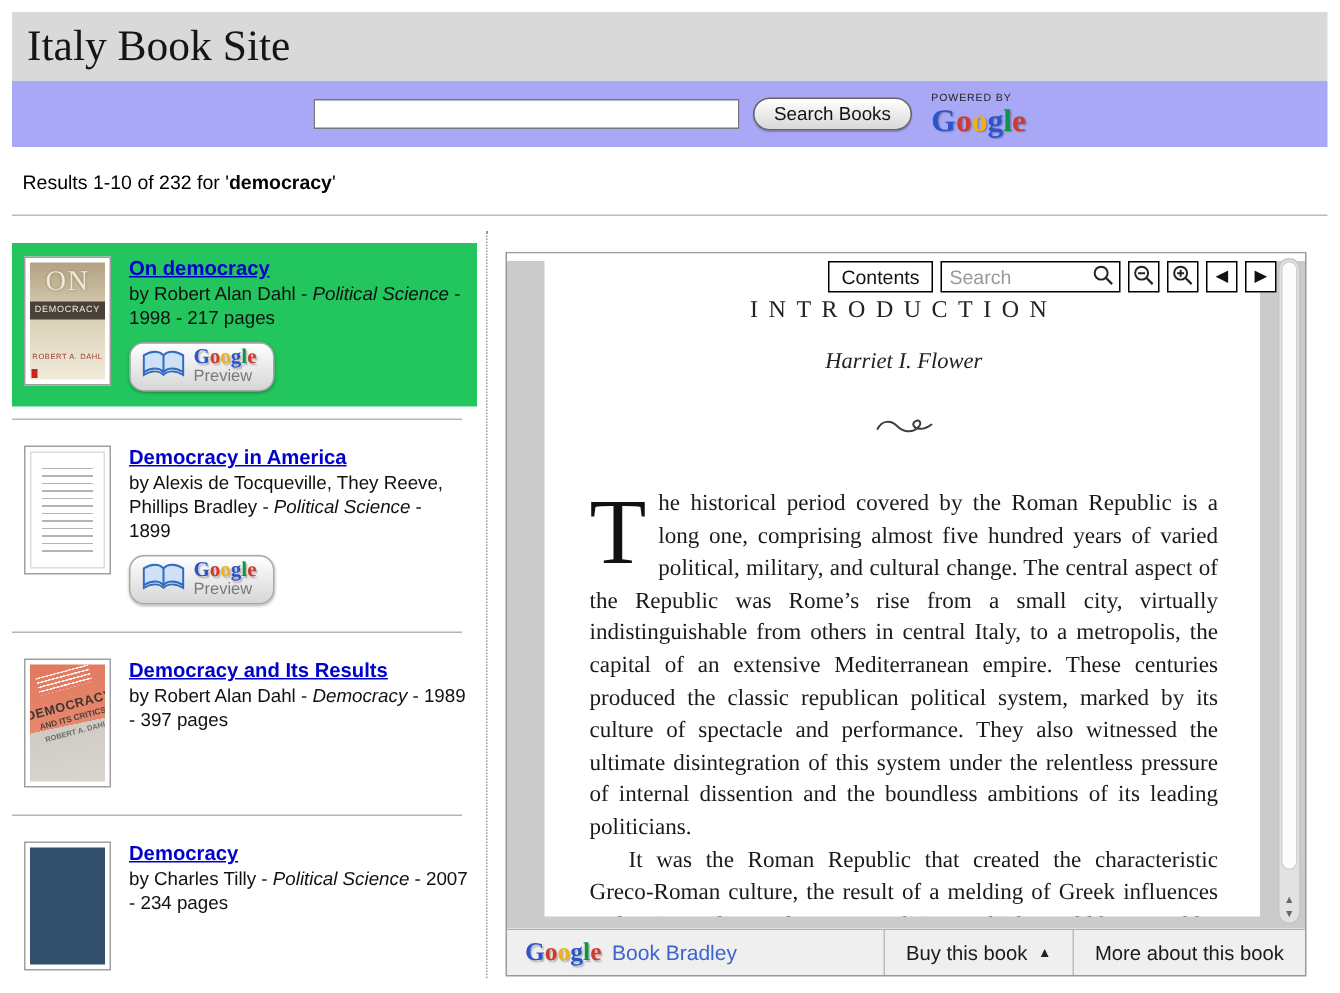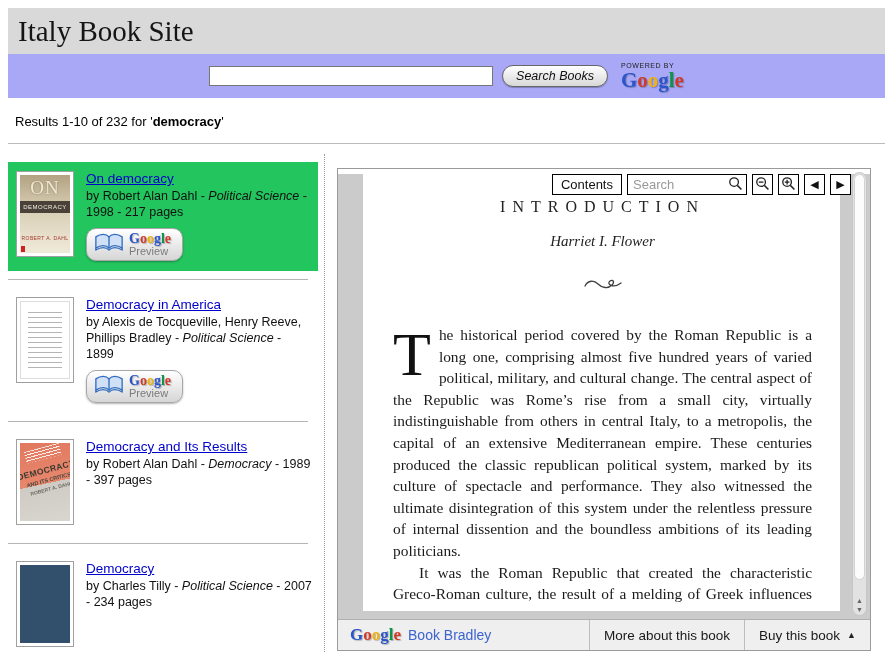--- a/index.html
+++ b/index.html
@@ -7,21 +7,21 @@
         font-family:"Liberation Sans", sans-serif;color:#111;position:relative;background:#fff;}
 
   
   .site-header{height:46px;background:#d9d9d9;display:flex;align-items:center;padding-left:10px;}
   .site-header h1{margin:0;font-family:"Liberation Serif", serif;font-weight:400;font-size:29px;color:#151515;}
 
   
   .searchbar{height:44px;background:#a9a8f7;display:flex;align-items:center;justify-content:center;gap:9px;}
   .searchbar input{width:284px;height:20px;border:1px solid #777;font-size:13px;padding:1px 4px;box-sizing:border-box;background:#fff;}
   .search-btn{height:22px;border:1px solid #666;border-radius:11px;background:linear-gradient(#ffffff,#d8d8d8);
-              font-size:12.5px;padding:0 13px;color:#111;box-shadow:0 1px 1px rgba(0,0,0,.25);cursor:pointer;font-style:italic;}
+              font-size:12.5px;padding:0 13px;color:#111;box-shadow:0 1px 1px rgba(0,0,0,.25);cursor:pointer;}
   .powered{display:flex;flex-direction:column;line-height:1;margin-left:4px;}
   .powered-by{font-size:7px;letter-spacing:.6px;color:#222;margin-bottom:1px;}
   .glogo{font-family:"Liberation Serif", serif;font-weight:bold;font-size:21px;line-height:20px;text-shadow:1px 1px 1px rgba(0,0,0,.25);}
   .glogo-sm{font-size:17px;line-height:16px;}
   .glogo-xs{font-size:14px;line-height:13px;}
   .g-b{color:#2b55c8;} .g-r{color:#d03a2b;} .g-y{color:#eeb211;} .g-g{color:#0f9446;}
 
   
   .status{margin:16px 0 0 7px;font-size:13px;color:#000;}
   .status b{font-weight:bold;}
@@ -29,21 +29,21 @@
 
   
   .main{display:flex;margin-top:10px;height:498px;overflow:hidden;}
   .results{width:317px;box-sizing:border-box;border-right:1px dotted #999;padding:8px 6px 0 0;flex:none;}
   .result-item{display:flex;gap:12px;padding:9px 6px 10px 8px;}
   .result-item.selected{background:#22c55e;}
   .sep{border-top:1px solid #b5b5b5;margin:8px 10px 8px 0;}
   .cover{flex:none;width:50px;height:78px;padding:3px;background:#fff;border:1px solid #a0a0a0;position:relative;}
   .cover-inner{width:100%;height:100%;position:relative;overflow:hidden;}
   .result-text{font-size:12.5px;line-height:16px;color:#111;width:232px;}
-  .result-title{color:#0000cc;font-weight:normal;font-size:13.5px;text-decoration:underline;cursor:pointer;display:inline-block;margin-bottom:1px;}
+  .result-title{color:#0000cc;font-weight:bold;font-size:13.5px;text-decoration:underline;cursor:pointer;display:inline-block;margin-bottom:1px;}
   .meta i{font-style:italic;}
   .snippet{margin-top:0;}
 
   
   .c1{background:linear-gradient(#b3a283,#d9cfb6 45%,#f0ead9);}
   .c1 .on{position:absolute;top:2px;width:100%;text-align:center;font-family:"Liberation Serif",serif;
           font-size:19px;color:#efe8d5;text-shadow:0 0 2px #8d7f62;letter-spacing:1px;}
   .c1 .band{position:absolute;top:26px;width:100%;height:12px;background:#4a4238;color:#f0ede4;
             font-size:6px;text-align:center;line-height:12px;letter-spacing:.5px;}
   .c1 .auth{position:absolute;bottom:12px;width:100%;text-align:center;font-size:5px;color:#a23b2e;letter-spacing:.4px;}
@@ -164,21 +164,21 @@
       <div class="sep"></div>
 
       <div class="result-item">
         <div class="cover">
           <div class="cover-inner c2">
               <div class="lines"></div>
             </div>
         </div>
         <div class="result-text">
           <a class="result-title">Democracy in America</a>
-          <div class="meta"><span>by Alexis de Tocqueville, Henry Reeve, Phillips Bradley - </span><i>Political Science</i><span> - 1899</span></div>
+          <div class="meta"><span>by Alexis de Tocqueville, They Reeve, Phillips Bradley - </span><i>Political Science</i><span> - 1899</span></div>
           <div class="preview-btn">
             <span>
               <svg width="30" height="20" viewBox="0 0 32 21">
                 <path d="M2 4 C7 0.5,13 0.5,16 4 C19 0.5,25 0.5,30 4 L30 16 C25 12.5,19 12.5,16 16 C13 12.5,7 12.5,2 16 Z" fill="#cfe0f7" stroke="#2f6bbf" stroke-width="1.4"></path>
                 <line x1="16" y1="4" x2="16" y2="16" stroke="#2f6bbf" stroke-width="1.4"></line>
                 <path d="M2 16 L2 18 C7 14.5,13 14.5,16 18 C19 14.5,25 14.5,30 18 L30 16" fill="none" stroke="#2f6bbf" stroke-width="1.2"></path>
               </svg>
             </span>
             <span class="preview-txt">
               <span class="glogo glogo-xs"><span class="g-b">G</span><span class="g-r">o</span><span class="g-y">o</span><span class="g-b">g</span><span class="g-g">l</span><span class="g-r">e</span></span>
@@ -289,23 +289,23 @@
           </div>
         </div>
       </div>
 
       <div class="viewer-footer">
         <div class="vf-left">
           <span class="glogo glogo-sm"><span class="g-b">G</span><span class="g-r">o</span><span class="g-y">o</span><span class="g-b">g</span><span class="g-g">l</span><span class="g-r">e</span></span>
           <span class="vf-booksearch">Book Bradley</span>
         </div>
         <div class="vf-cell">
-          <span>More about this book</span>
-        </div>
-        <div class="vf-cell">
           <span>Buy this book</span>
           <span class="buy-arrow">▲</span>
+        </div>
+        <div class="vf-cell">
+          <span>More about this book</span>
         </div>
       </div>
 
     </div>
   </div>
 </div>
 
 </body></html>

